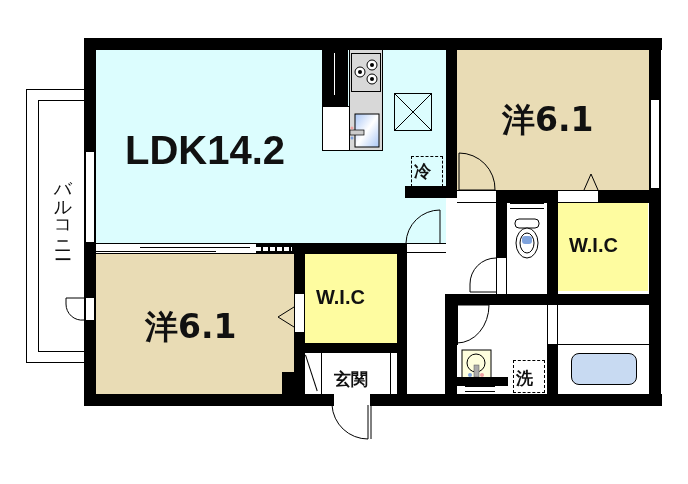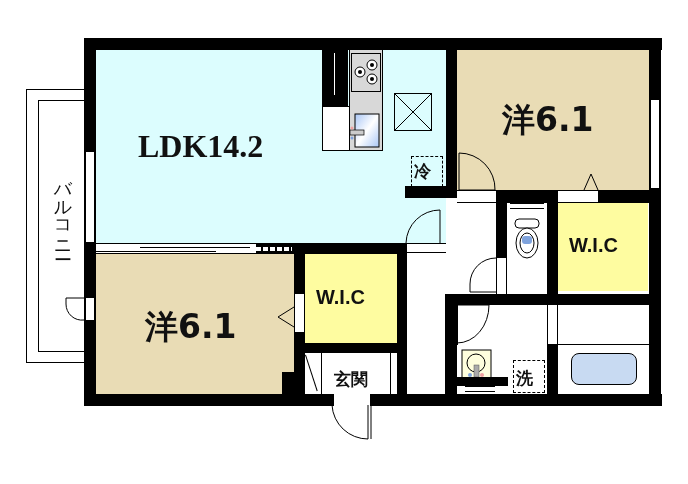--- a/index.html
+++ b/index.html
@@ -162,17 +162,17 @@
 
 <svg style="left:394px;top:93px;" width="38" height="38">
     <rect x="0.5" y="0.5" width="37" height="37" fill="none" stroke="#000"></rect>
     <line x1="0" y1="0" x2="38" y2="38" stroke="#000"></line>
     <line x1="38" y1="0" x2="0" y2="38" stroke="#000"></line>
   </svg>
 
 <div class="abs" style="left:411px;top:156px;width:32px;height:31px;border:1px dashed #000;"></div>
 <div class="label" style="left:414px;top:160px;font-size:17px;">冷</div>
 
-<div class="label" style="left:138px;top:128px;font-size:32px;font-family:Liberation Serif, serif;letter-spacing:0px;">LDK14.2</div>
+<div class="label" style="left:125px;top:128px;font-size:40px;font-family:Liberation Sans, sans-serif;letter-spacing:0px;">LDK14.2</div>
 <div class="label" style="left:502px;top:98px;font-size:33px;">洋6.1</div>
 <div class="label" style="left:145px;top:305px;font-size:33px;">洋6.1</div>
 <div class="label" style="left:316px;top:286px;font-size:20px;font-family:'Liberation Sans', sans-serif;">W.I.C</div>
 <div class="label" style="left:569px;top:234px;font-size:20px;font-family:'Liberation Sans', sans-serif;">W.I.C</div>
 
 </body></html>

